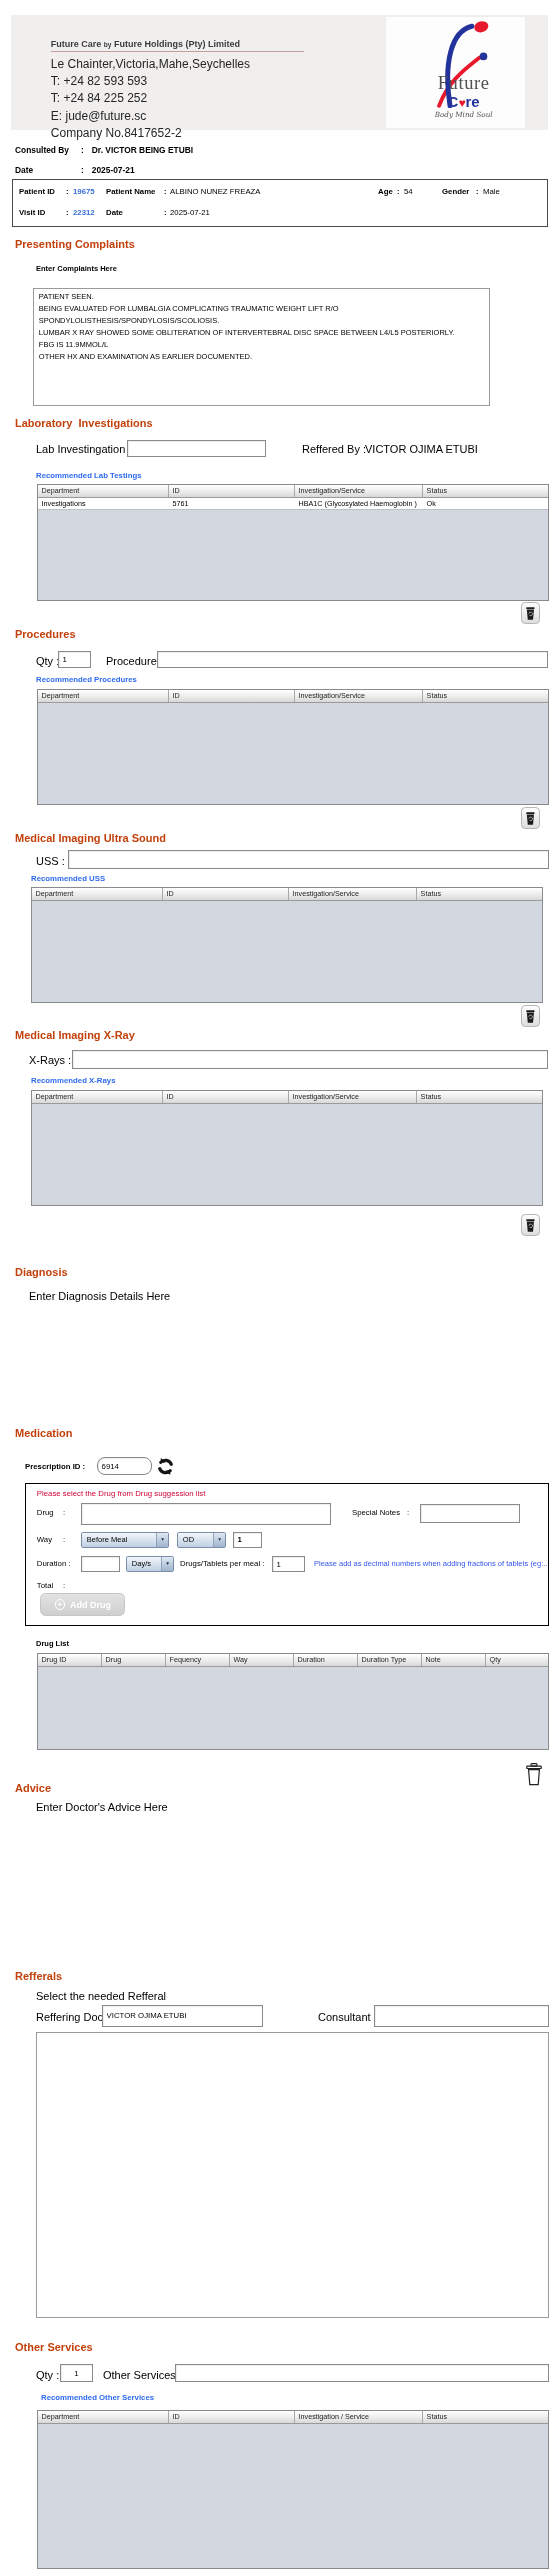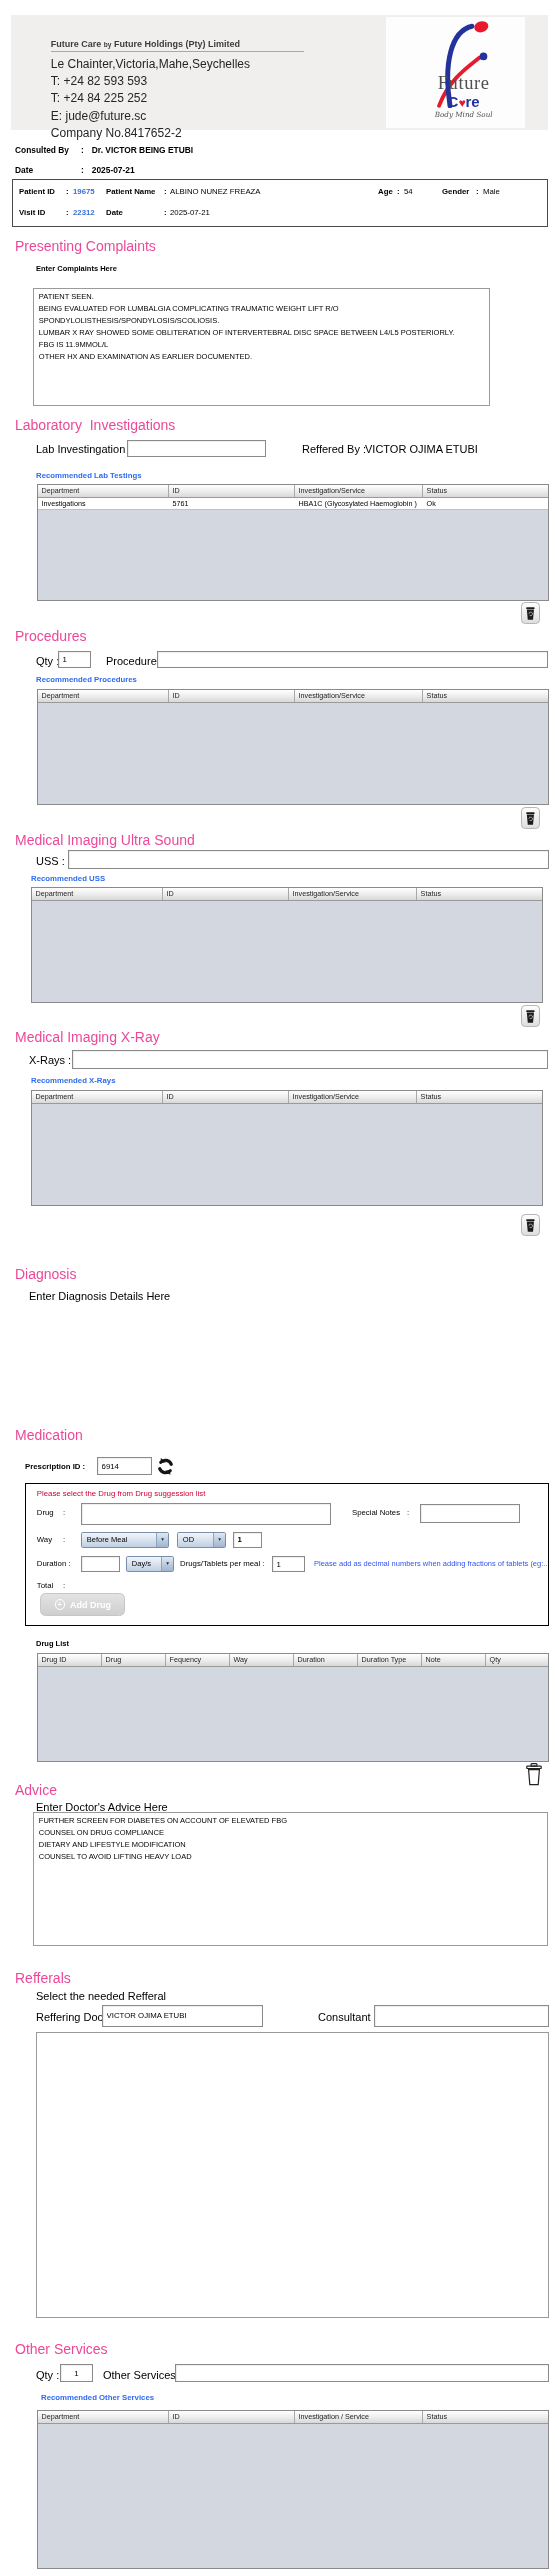--- a/index.html
+++ b/index.html
@@ -24,21 +24,21 @@
   .consult-row{position:absolute;left:15px;display:flex;font-size:8.4px;font-weight:bold}
   .consult-row .lbl{width:66px}
   .consult-row .col{width:10.8px}
 
   
   .patient-box{position:absolute;left:12px;top:179px;width:536px;height:48px;border:0.6px solid #4a4a4a;background:#fff}
   .patient-box span{position:absolute;font-size:7.8px;white-space:nowrap}
   .pb-lbl{font-weight:bold}
   .pb-blue{color:#3a6fd8;font-weight:bold}
 
-  .sec-title{position:absolute;left:15px;font-size:14px;font-weight:normal;color:#ec4899;white-space:pre}
+  .sec-title{position:absolute;left:15px;font-size:11px;font-weight:bold;color:#c2410c;white-space:pre}
   .sub-label{position:absolute;font-size:7.5px;font-weight:bold;color:#000}
   .plain-label{position:absolute;font-size:11px;color:#000;white-space:nowrap}
   .link-label{position:absolute;font-size:7.8px;font-weight:bold;color:#2f6bef;white-space:nowrap}
 
   .txtarea{position:absolute;border:0.6px solid #9a9a9a;background:#fff;font-family:"Liberation Sans",sans-serif;font-size:7.5px;line-height:1.6;padding:2.4px 4.8px;resize:none;color:#000;white-space:pre-wrap}
   .inp{position:absolute;border:0.6px solid #8a8a8a;background:#fff;font-family:"Liberation Sans",sans-serif;font-size:7.8px;padding:1.2px 3.6px;color:#000;box-shadow:inset 0.6px 0.6px 1.2px rgba(0,0,0,0.12)}
 
   
   .tbl{position:absolute;left:37px;width:512px;border:0.6px solid #8a8a8a;background:#d3d7df}
   .thead{display:flex;height:13px;background:linear-gradient(#ffffff,#ececec 55%,#d8d8d8);border-bottom:0.6px solid #9a9a9a}
@@ -226,21 +226,21 @@
       <path d="M3,6 L15,6 L13.4,23 L4.6,23 Z" fill="#1b1b1b"></path>
       <path d="M6.5,13 a3,3 0 1 1 1,2.4" stroke="#cfcfcf" stroke-width="1.2" fill="none"></path>
     </svg>
   </div>
 
   <div class="sec-title" style="top:1266px">Diagnosis</div>
   <div class="plain-label" style="left:29px;top:1290px">Enter Diagnosis Details Here</div>
 
   <div class="sec-title" style="top:1427px">Medication</div>
   <div class="sub-label" style="left:25px;top:1462px;font-size:7.8px">Prescription ID :</div>
-  <input class="inp" style="left: 97px; top: 1457px; width: 55px; height: 18px;" value="6914">
+  <input class="inp" style="left: 97px; top: 1457px; width: 55px; height: 18px; border-radius: 8px;" value="6914">
   <div class="refresh-btn" style="left:155px;top:1456px">
     <svg width="19" height="19" viewBox="0 0 36 36">
       <path d="M29,14 A12,12 0 0 0 9,10" stroke="#151515" stroke-width="6" fill="none" stroke-linecap="round"></path>
       <path d="M7,22 A12,12 0 0 0 27,26" stroke="#151515" stroke-width="6" fill="none" stroke-linecap="round"></path>
       <path d="M9,2 L9,12 L19,10 Z" fill="#151515"></path>
       <path d="M27,34 L27,24 L17,26 Z" fill="#151515"></path>
     </svg>
   </div>
 
   <div class="med-box">
@@ -279,21 +279,21 @@
     <div class="med-lbl" style="left:37px;top:97px">:</div>
     <div class="med-lbl" style="left:55px;top:97px"></div>
 
     <div class="add-drug">
       <span class="plus">+</span>
       <span>Add Drug</span>
     </div>
   </div>
 
   <div class="sub-label" style="left:36px;top:1639px">Drug List</div>
-  <div class="tbl" style="top:1653px;height:109px">
+  <div class="tbl" style="top:1653px;height:97px">
     <div class="thead">
       <div class="th dcol">Drug ID</div>
       <div class="th dcol">Drug</div>
       <div class="th dcol">Fequency</div>
       <div class="th dcol">Way</div>
       <div class="th dcol">Duration</div>
       <div class="th dcol">Duration Type</div>
       <div class="th dcol">Note</div>
       <div class="th dlast">Qty</div>
     </div>
@@ -301,24 +301,20 @@
   <div class="outline-trash">
     <svg width="18" height="23" viewBox="0 0 30 38">
       <rect x="10" y="1" width="10" height="4" rx="1.5" fill="none" stroke="#222" stroke-width="2"></rect>
       <rect x="3" y="5" width="24" height="4" rx="1" fill="none" stroke="#222" stroke-width="2"></rect>
       <path d="M6,11 L24,11 L22,36 L8,36 Z" fill="#fff" stroke="#222" stroke-width="2"></path>
     </svg>
   </div>
 
   <div class="sec-title" style="top:1782px">Advice</div>
   <div class="plain-label" style="left:36px;top:1801px">Enter Doctor's Advice Here</div>
-  <textarea class="txtarea" style="left: 33px; top: 1812px; width: 515px; height: 134px;">FURTHER SCREEN FOR DIABETES ON ACCOUNT OF ELEVATED FBG
-COUNSEL ON DRUG COMPLIANCE
-DIETARY AND LIFESTYLE MODIFICATION
-COUNSEL TO AVOID LIFTING HEAVY LOAD</textarea>
 
   <div class="sec-title" style="top:1970px">Refferals</div>
   <div class="plain-label" style="left:36px;top:1990px">Select the needed Refferal</div>
   <div class="plain-label" style="left:36px;top:2011px">Reffering Doctor</div>
   <input class="inp" style="left: 102px; top: 2005px; width: 161px; height: 21.5px;" value="VICTOR OJIMA ETUBI">
   <div class="plain-label" style="left:318px;top:2011px">Consultant</div>
   <input class="inp" style="left: 374px; top: 2005px; width: 175px; height: 21.5px;" value="">
   <div class="ref-listbox"></div>
 
   <div class="sec-title" style="top:2341px">Other Services</div>

